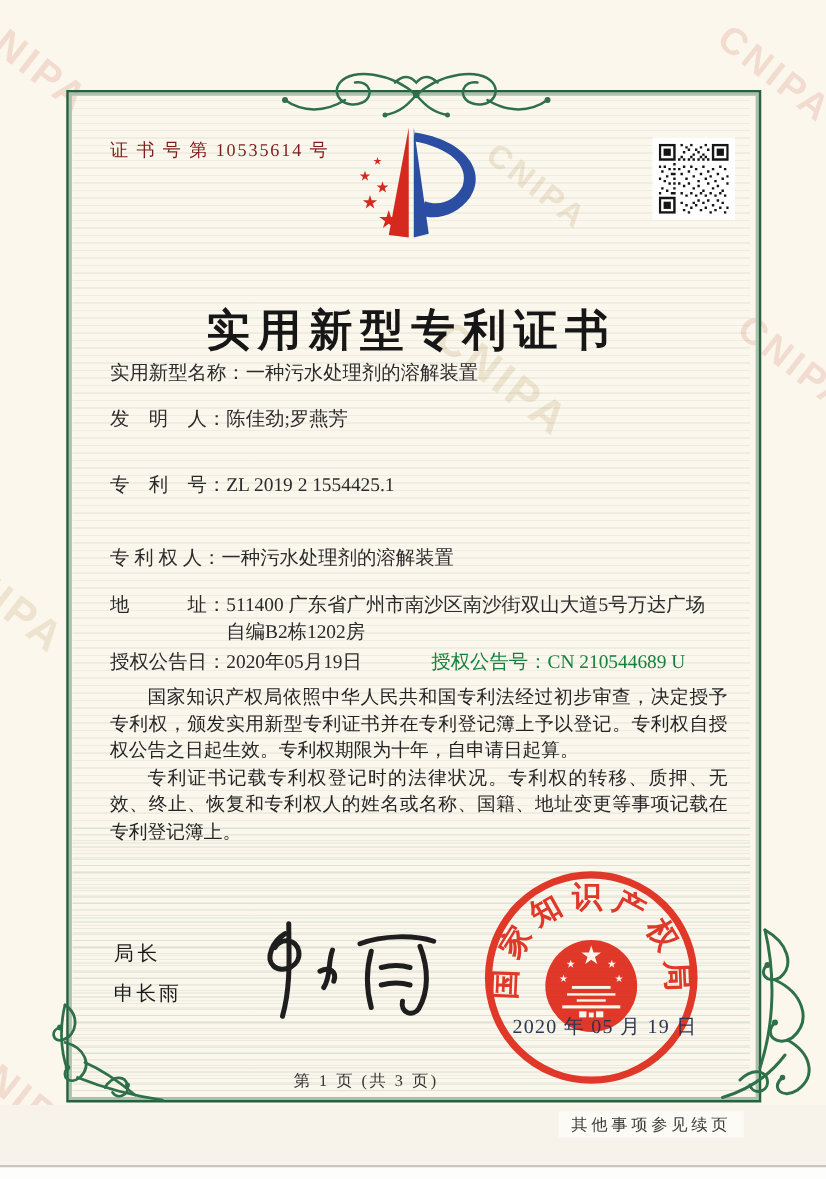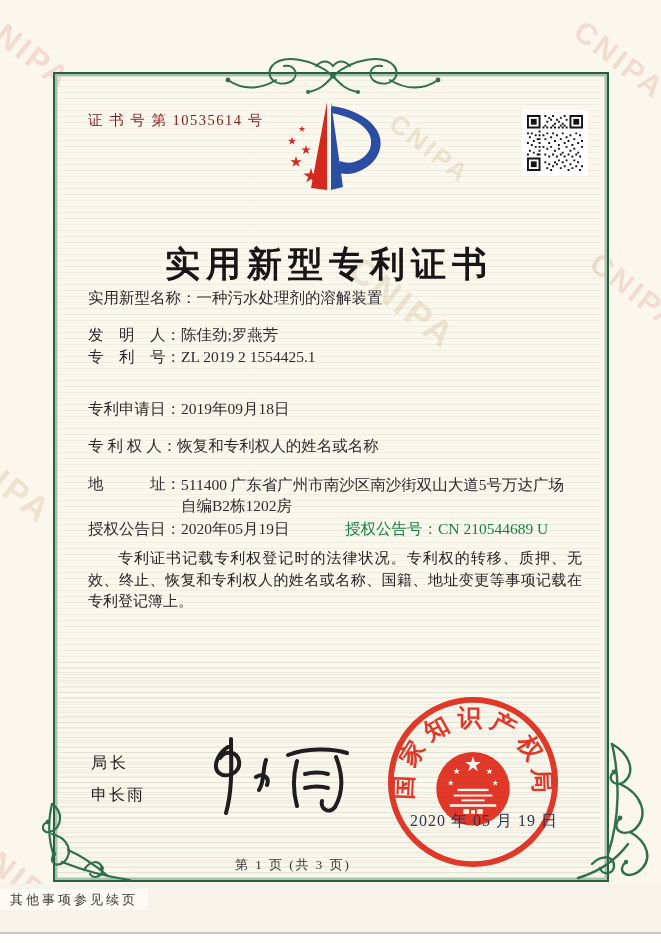--- a/index.html
+++ b/index.html
@@ -35,21 +35,21 @@
   .paras p{margin:0;text-indent:2em;}
   .signer-title{position:absolute;left:91px;top:753px;font-size:16px;color:#1c1c1c;letter-spacing:3px;}
   .signer-name{position:absolute;left:91px;top:785px;font-size:16px;color:#1c1c1c;letter-spacing:2px;}
   .signature{position:absolute;left:190px;top:733px;}
   .seal{position:absolute;left:386px;top:695px;opacity:0.93;}
   .seal-date{position:absolute;left:392px;top:811px;width:166px;text-align:right;
              font-size:16px;color:#2c3552;letter-spacing:1px;white-space:nowrap;}
   .pagenum{position:absolute;left:88px;top:856px;width:410px;text-align:center;
            font-size:13px;color:#333;letter-spacing:2px;}
   .bottom-strip{position:absolute;left:0;top:884px;width:661px;height:48px;background:#f7f3ea;}
-  .contnote{position:absolute;left:0;top:891px;width:595px;text-align:left;font-size:13px;
+  .contnote{position:absolute;left:0;top:891px;width:595px;text-align:right;font-size:13px;
             color:#3a3a3a;letter-spacing:3px;}
   .contnote span{background:#fdfbf5;padding:3px 10px;}
   .scanline{position:absolute;left:0;top:932px;width:661px;height:2px;background:#c8c5be;}
   .scanwhite{position:absolute;left:0;top:934px;width:661px;height:9px;background:#fdfdfc;}
   .ornament{position:absolute;pointer-events:none;}
 </style>
 </head>
 <body>
 
 <div class="page">
@@ -161,36 +161,36 @@
                  M27,28h1v1h-1z M15,25h1v1h-1z M9,24h1v1h-1z M11,25h1v1h-1z M13,26h1v1h-1z M10,27h1v1h-1z
                  M12,28h1v1h-1z M14,24h1v1h-1z"></path>
       </g>
     </svg>
   </div>
 
   <div class="title">实用新型专利证书</div>
 
   <div class="row" style="top:288px;">实用新型名称：一种污水处理剂的溶解装置</div>
   <div class="row" style="top:325px;">发　明　人：陈佳劲;罗燕芳</div>
-  <div class="row" style="top:347px;">专　利　号：ZL 2019 2 1554425.1</div>
-  <div class="row" style="top:399px;">专利申请日：2019年09月18日</div>
-  <div class="row" style="top:436px;">专 利 权 人：恢复和专利权人的姓名或名称</div>
+  <div class="row" style="top:378px;">专　利　号：ZL 2019 2 1554425.1</div>
+  <div class="row" style="top:436px;">专 利 权 人：一种污水处理剂的溶解装置</div>
 
   <div class="addr">
     <span class="lbl">地　　　址：</span>
     <span class="val">
       <span>511400 广东省广州市南沙区南沙街双山大道5号万达广场</span><br>
       <span>自编B2栋1202房</span>
     </span>
   </div>
 
   <div class="grant-date">授权公告日：2020年05月19日</div>
   <div class="grant-no">授权公告号：CN 210544689 U</div>
 
   <div class="paras">
+    <p>国家知识产权局依照中华人民共和国专利法经过初步审查，决定授予专利权，颁发实用新型专利证书并在专利登记簿上予以登记。专利权自授权公告之日起生效。专利权期限为十年，自申请日起算。</p>
     <p>专利证书记载专利权登记时的法律状况。专利权的转移、质押、无效、终止、恢复和专利权人的姓名或名称、国籍、地址变更等事项记载在专利登记簿上。</p>
   </div>
 
   <div class="signer-title">局长</div>
   <div class="signer-name">申长雨</div>
 
   <svg class="signature" width="168" height="85" viewBox="0 0 168 85">
     <g fill="none" stroke="#1e1e1e" stroke-width="4" stroke-linecap="round" stroke-linejoin="round">
       <path d="M38,14 C28,20 22,34 29,40 C36,46 51,40 49,28 C47,18 35,17 30,25"></path>
       <path d="M41,6 C41,30 43,55 36,80"></path>

